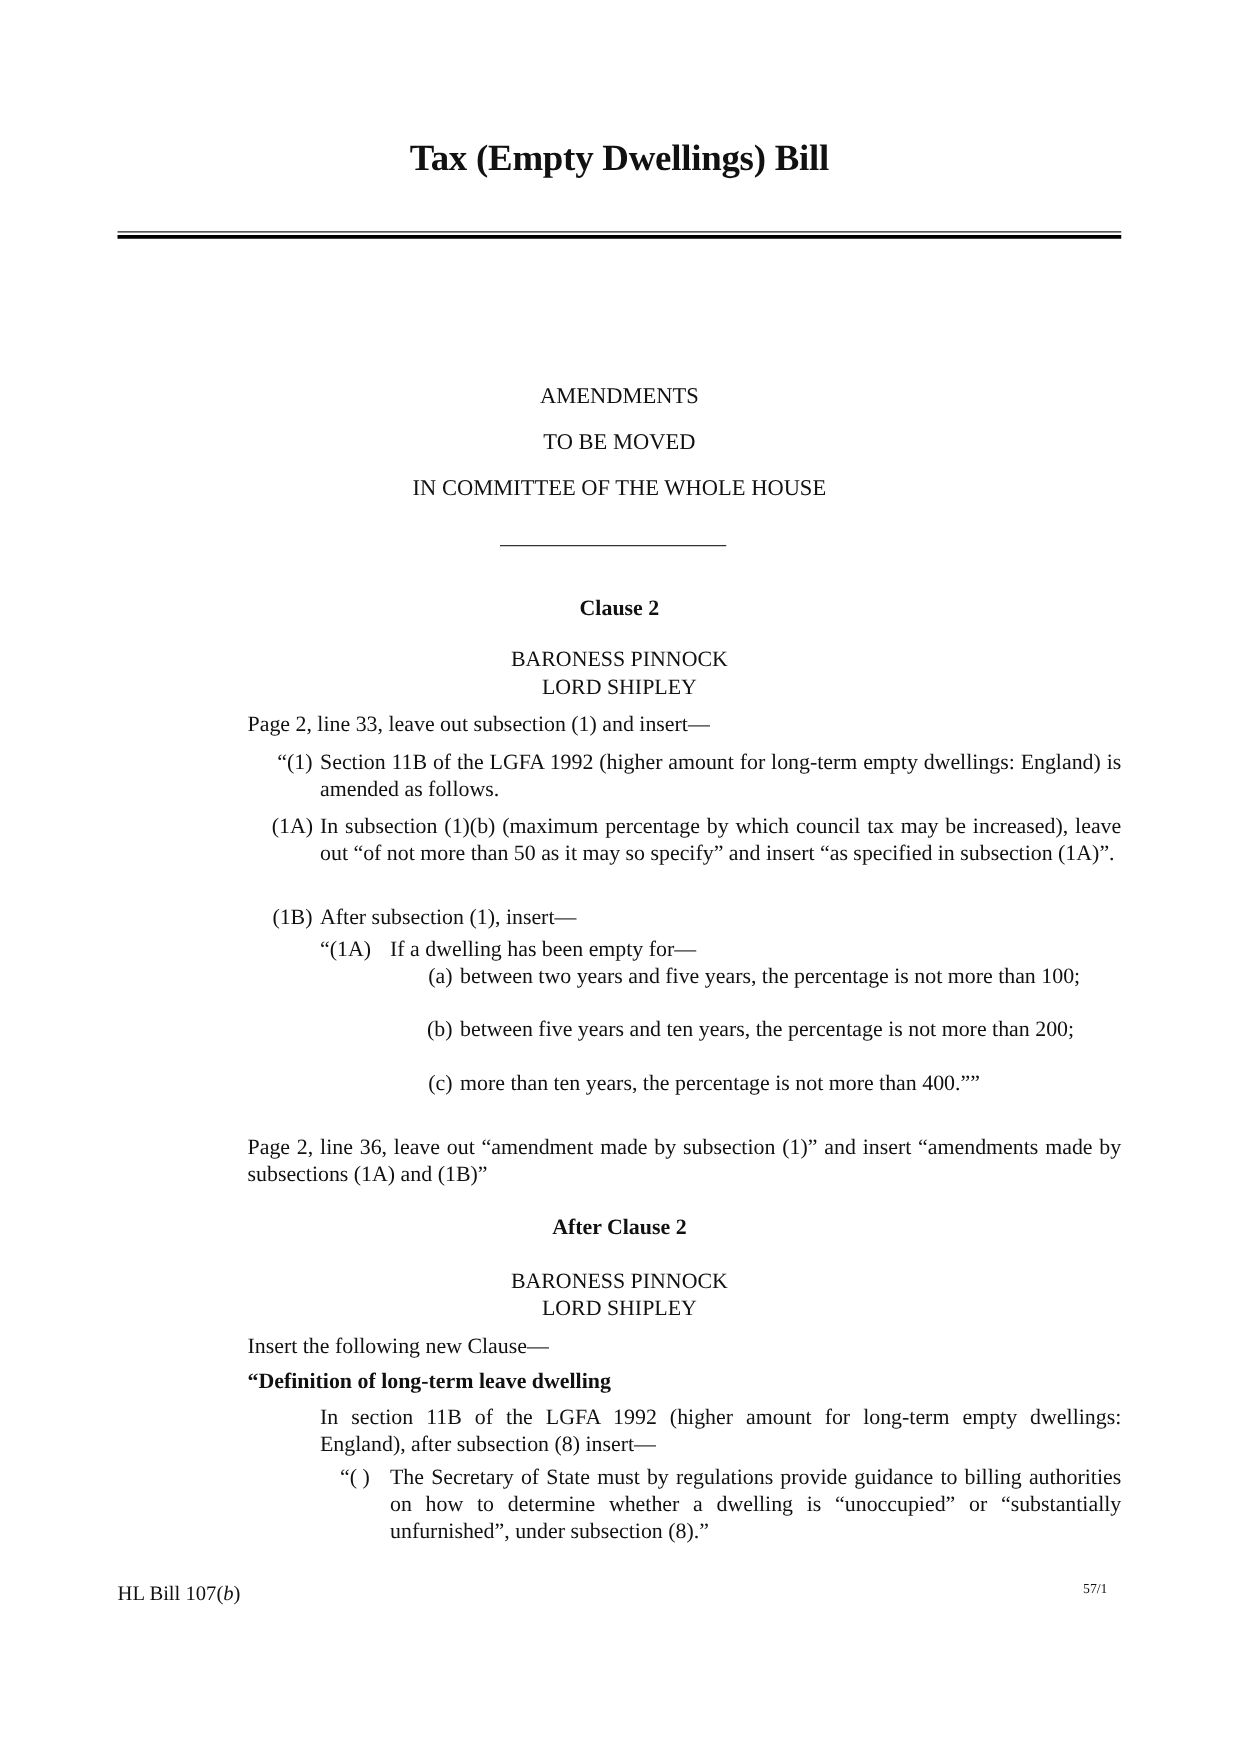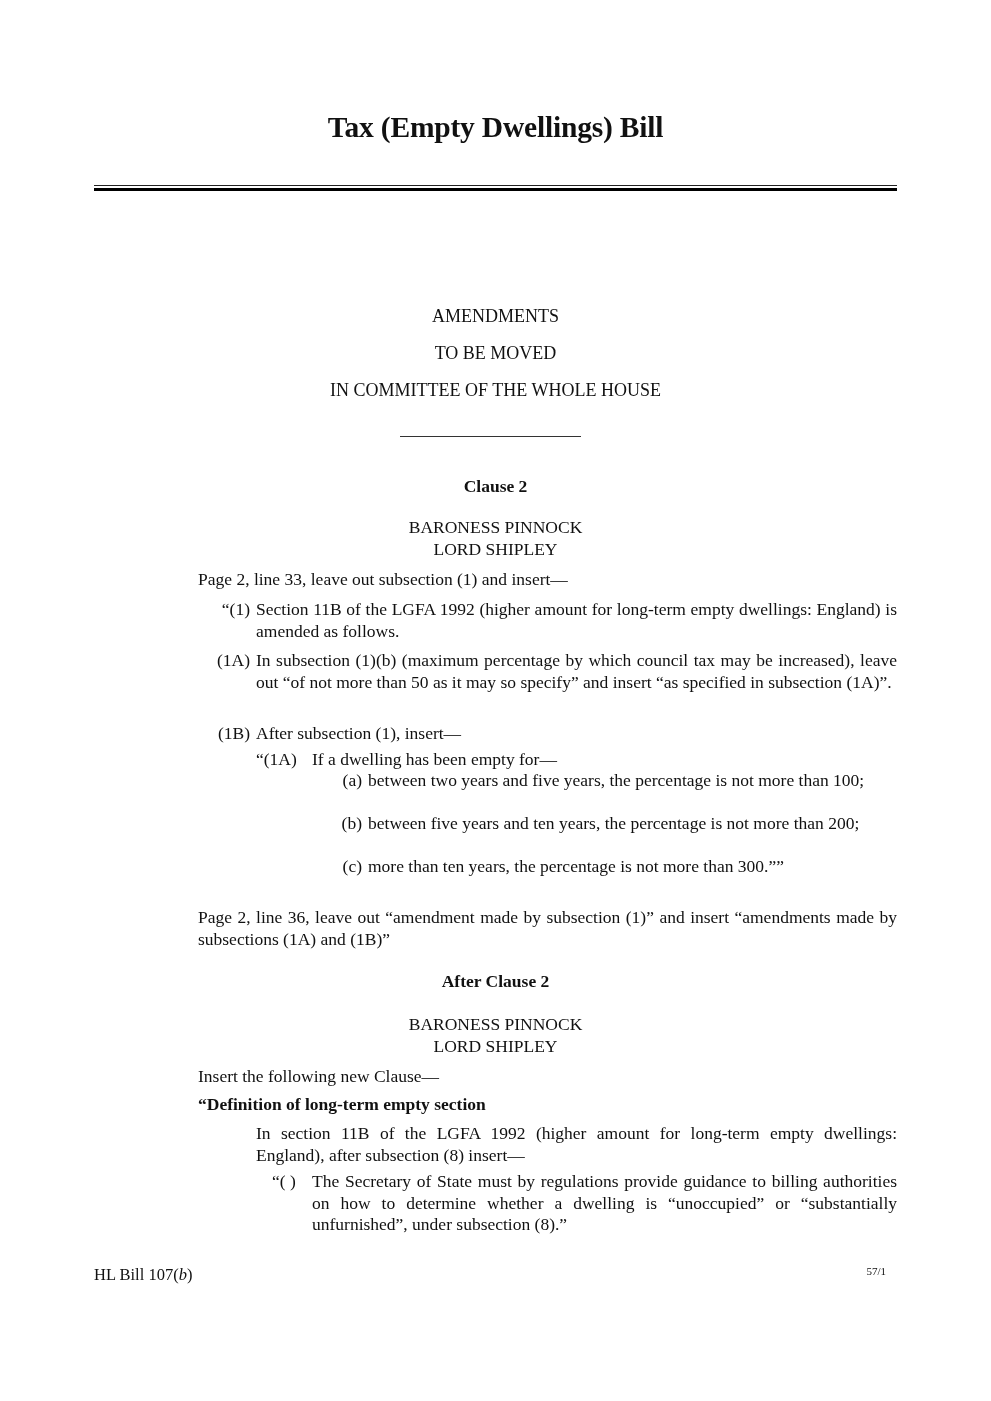--- a/index.html
+++ b/index.html
@@ -43,48 +43,48 @@
 <div class="abs center" style="top:517px; font-size:17.5px; line-height:21.5px;">
   <div>BARONESS PINNOCK</div>
   <div>LORD SHIPLEY</div>
 </div>
 
 <div class="abs body" style="left:198px; top:569px;">Page 2, line 33, leave out subsection (1) and insert—</div>
 
 <div class="abs body num" style="left:198px; width:52px; top:599px;">“(1)</div>
 <div class="abs body just" style="left:256px; width:641px; top:599px;">Section 11B of the LGFA 1992 (higher amount for long-term empty dwellings: England) is amended as follows.</div>
 
-<div class="abs body num" style="left:198px; width:52px; top:650px;">(1A)</div>
+<div class="abs body num" style="left:208px; width:52px; top:650px;text-align:center;">(1A)</div>
 <div class="abs body just" style="left:256px; width:641px; top:650px;">In subsection (1)(b) (maximum percentage by which council tax may be increased), leave out “of not more than 50 as it may so specify” and insert “as specified in subsection (1A)”.</div>
 
 <div class="abs body num" style="left:198px; width:52px; top:723px;">(1B)</div>
 <div class="abs body" style="left:256px; top:723px;">After subsection (1), insert—</div>
 
 <div class="abs body" style="left:256px; top:749px;">“(1A)</div>
 <div class="abs body" style="left:312px; top:749px;">If a dwelling has been empty for—</div>
 
 <div class="abs body num" style="left:310px; width:52px; top:770px;">(a)</div>
 <div class="abs body just" style="left:368px; width:529px; top:770px;">between two years and five years, the percentage is not more than 100;</div>
 
 <div class="abs body num" style="left:310px; width:52px; top:813px;">(b)</div>
 <div class="abs body just" style="left:368px; width:529px; top:813px;">between five years and ten years, the percentage is not more than 200;</div>
 
 <div class="abs body num" style="left:310px; width:52px; top:856px;">(c)</div>
-<div class="abs body" style="left:368px; width:529px; top:856px;">more than ten years, the percentage is not more than 300.””</div>
+<div class="abs body" style="left:368px; width:529px; top:856px;">more than ten years, the percentage is not more than 400.””</div>
 
 <div class="abs body just" style="left:198px; width:699px; top:907px;">Page 2, line 36, leave out “amendment made by subsection (1)” and insert “amendments made by subsections (1A) and (1B)”</div>
 
 <div class="abs center bold" style="top:971px; font-size:17.5px;">After Clause 2</div>
 <div class="abs center" style="top:1014px; font-size:17.5px; line-height:21.5px;">
   <div>BARONESS PINNOCK</div>
   <div>LORD SHIPLEY</div>
 </div>
 
 <div class="abs body" style="left:198px; top:1066px;">Insert the following new Clause—</div>
-<div class="abs body bold" style="left:198px; top:1094px;">“Definition of long-term empty section</div>
+<div class="abs body bold" style="left:198px; top:1094px;">“Definition of long-term leave dwelling</div>
 
 <div class="abs body just" style="left:256px; width:641px; top:1123px;">In section 11B of the LGFA 1992 (higher amount for long-term empty dwellings: England), after subsection (8) insert—</div>
 
 <div class="abs body" style="left:272px; top:1171px;">“( )</div>
 <div class="abs body just" style="left:312px; width:585px; top:1171px;">The Secretary of State must by regulations provide guidance to billing authorities on how to determine whether a dwelling is “unoccupied” or “substantially unfurnished”, under subsection (8).”</div>
 
 <div class="abs" style="left:94px; top:1265px; font-size:16.5px;"><span>HL Bill 107(</span><i>b</i><span>)</span></div>
 <div class="abs" style="right:105px; top:1265px; font-size:11px;">57/1</div>
 
 </body></html>

